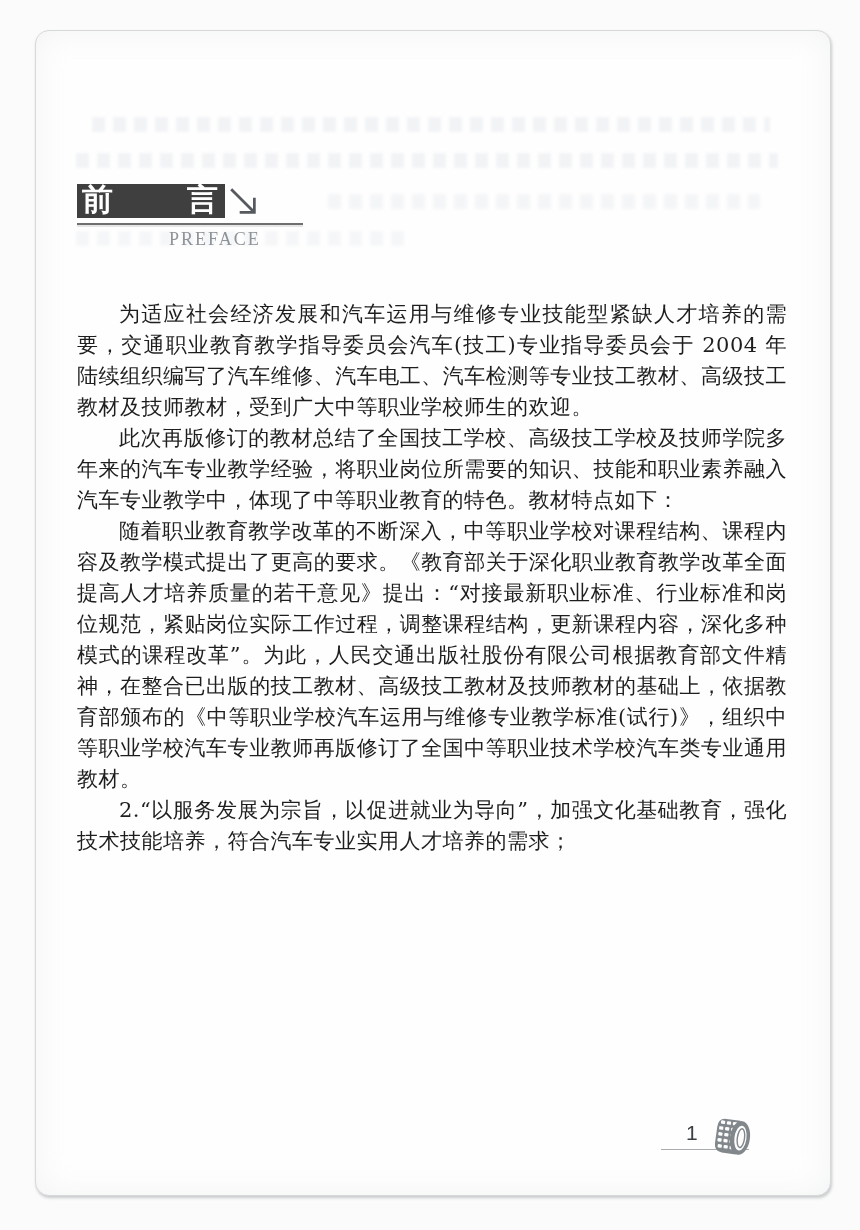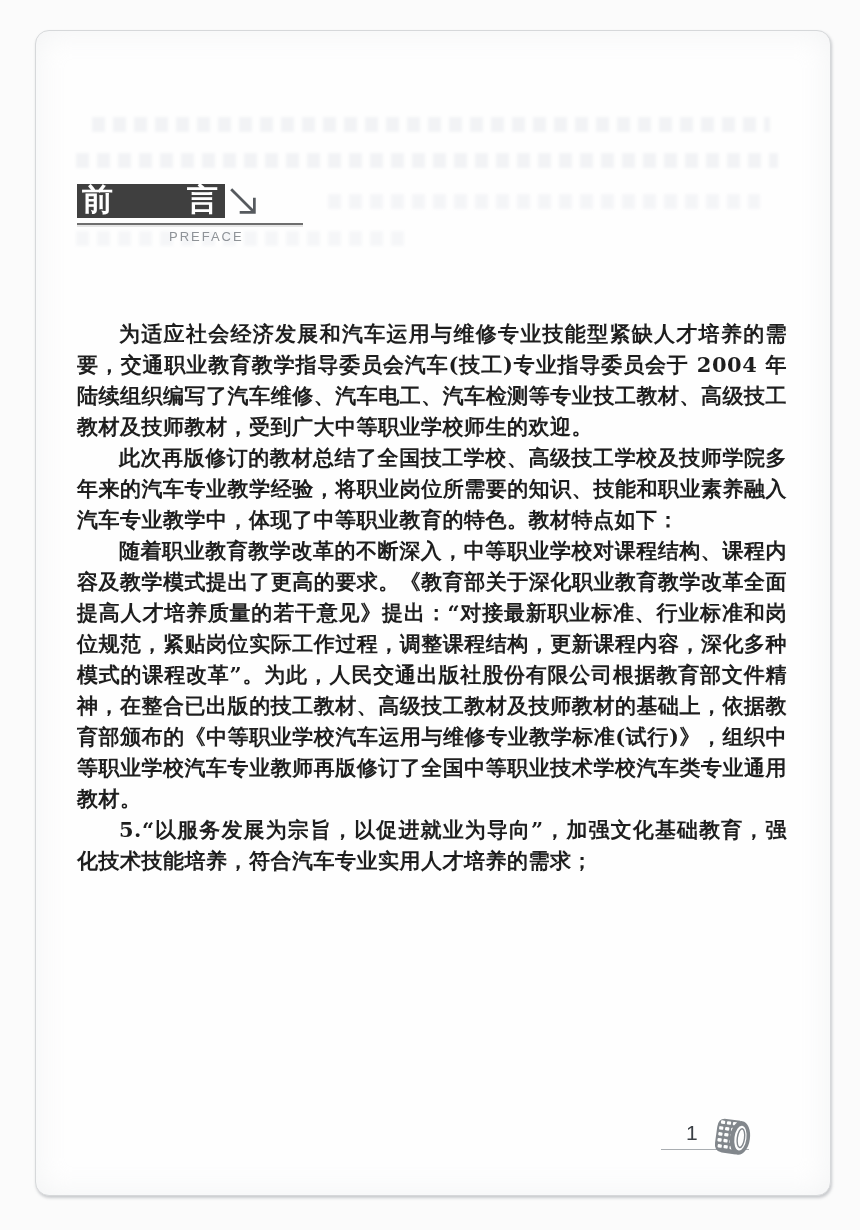--- a/index.html
+++ b/index.html
@@ -51,29 +51,29 @@
     letter-spacing: 0;
   }
   .arrow { width: 34px; height: 32px; margin-left: 3px; margin-top: 2px; }
   .title-rule {
     width: 226px; height: 2px;
     background: #6f6f6f;
     margin-top: 5px;
     box-shadow: 0 2px 0 rgba(160,160,160,0.25);
   }
   .preface-en {
-    font-family: Liberation Sans, sans-serif;
+    font-family: Liberation Serif, serif;
     color: #8f9397;
-    font-size: 13px;
+    font-size: 18px;
     letter-spacing: 2px;
     margin: 4px 0 0 92px;
   }
 
   
-  .body-text { margin-top: 74px; font-weight: bold; }
+  .body-text { margin-top: 49px; }
   .body-text p {
     font-size: 21px;
     line-height: 31px;
     color: #1e1e1e;
     text-align: justify;
     text-indent: 2em;
     letter-spacing: 0.5px;
   }
 
   
@@ -114,21 +114,21 @@
       </svg>
     </div>
     <div class="title-rule"></div>
     <div class="preface-en">PREFACE</div>
   </header>
 
   <main class="body-text">
     <p>为适应社会经济发展和汽车运用与维修专业技能型紧缺人才培养的需要，交通职业教育教学指导委员会汽车(技工)专业指导委员会于 2004 年陆续组织编写了汽车维修、汽车电工、汽车检测等专业技工教材、高级技工教材及技师教材，受到广大中等职业学校师生的欢迎。</p>
     <p>此次再版修订的教材总结了全国技工学校、高级技工学校及技师学院多年来的汽车专业教学经验，将职业岗位所需要的知识、技能和职业素养融入汽车专业教学中，体现了中等职业教育的特色。教材特点如下：</p>
     <p>随着职业教育教学改革的不断深入，中等职业学校对课程结构、课程内容及教学模式提出了更高的要求。《教育部关于深化职业教育教学改革全面提高人才培养质量的若干意见》提出：“对接最新职业标准、行业标准和岗位规范，紧贴岗位实际工作过程，调整课程结构，更新课程内容，深化多种模式的课程改革”。为此，人民交通出版社股份有限公司根据教育部文件精神，在整合已出版的技工教材、高级技工教材及技师教材的基础上，依据教育部颁布的《中等职业学校汽车运用与维修专业教学标准(试行)》，组织中等职业学校汽车专业教师再版修订了全国中等职业技术学校汽车类专业通用教材。</p>
-    <p>5.“以服务发展为宗旨，以促进就业为导向”，加强文化基础教育，强化技术技能培养，符合汽车专业实用人才培养的需求；</p>
+    <p>2.“以服务发展为宗旨，以促进就业为导向”，加强文化基础教育，强化技术技能培养，符合汽车专业实用人才培养的需求；</p>
   </main>
 
   <div class="footer-rule"></div>
   <span class="page-num">1</span>
 
   <svg class="tire" viewBox="0 0 42 40">
     <g transform="rotate(8 21 20)">
 
       <path d="M 12 3 Q 4 3 4 12 L 4 28 Q 4 37 12 37 L 26 37 L 26 3 Z" fill="#82878c"></path>
 

